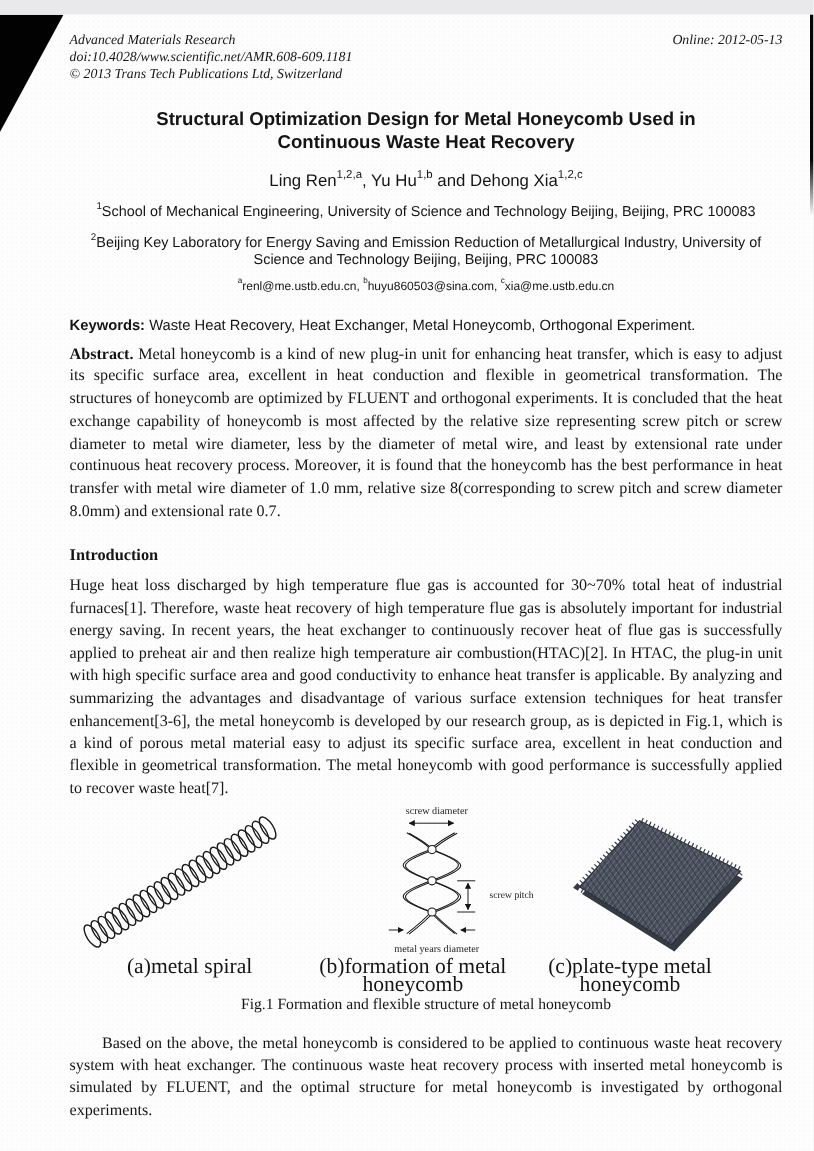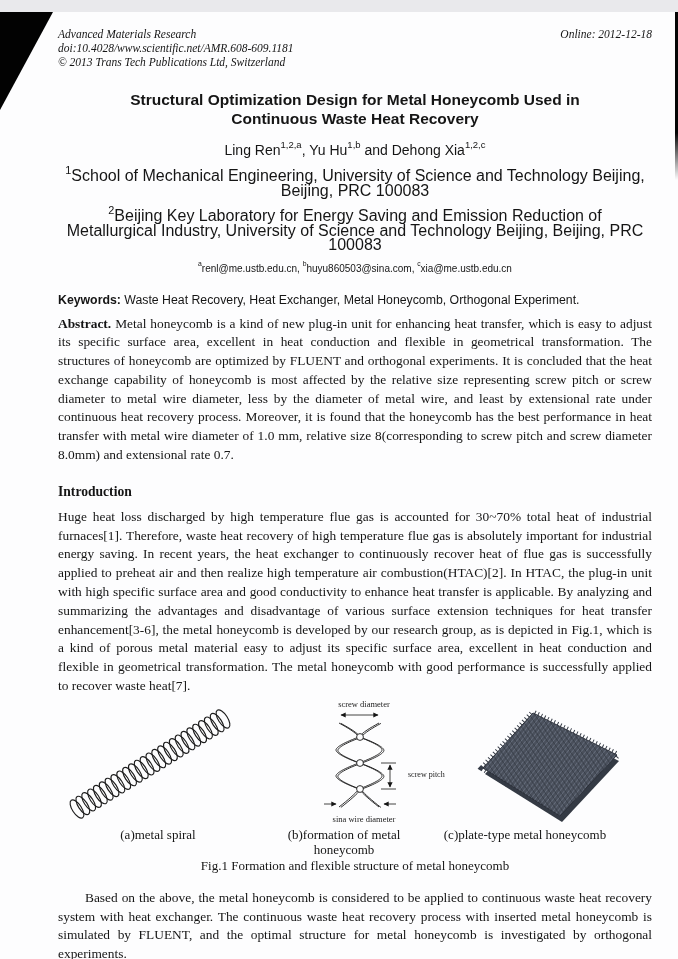--- a/index.html
+++ b/index.html
@@ -29,21 +29,21 @@
   .title { margin-top:21px; text-align:center;
     font-family:"Liberation Sans","DejaVu Sans",sans-serif;
     font-weight:bold; font-size:15.5px; line-height:19px; padding:0 30px; }
 
   .authors { margin-top:14px; text-align:center;
     font-family:"Liberation Sans","DejaVu Sans",sans-serif; font-size:14px; }
   sup { font-size:68%; line-height:0; position:relative; top:-1px; }
 
   .affil { margin-top:11px; text-align:center;
     font-family:"Liberation Sans","DejaVu Sans",sans-serif;
-    font-size:16px; line-height:14.5px; padding:0 6px; }
+    font-size:12px; line-height:14.5px; padding:0 6px; }
   .emails { margin-top:10px; text-align:center;
     font-family:"Liberation Sans","DejaVu Sans",sans-serif; font-size:10px; }
 
   .keywords { margin-top:19px;
     font-family:"Liberation Sans","DejaVu Sans",sans-serif; font-size:12.3px; }
 
   .body-par { margin-top:8px; font-size:13.4px; line-height:18.8px; text-align:justify; }
   .sec-head { margin-top:19px; font-size:13.6px; font-weight:bold; }
   .closing { margin-top:15px; text-indent:27px; }
 
@@ -52,41 +52,41 @@
     height:124px; padding:0 2px; }
   .fig-a { width:200px; height:122px; position:relative; }
   .fig-b { width:160px; height:124px; position:relative; }
   .fig-c { width:182px; height:122px; position:relative; }
   .fig-label { position:absolute; font-size:8.5px; line-height:9px; color:#222;
     font-family:"Liberation Serif","DejaVu Serif",serif; white-space:nowrap; }
   .lbl-sd { top:-1px; left:50%; transform:translateX(-50%); }
   .lbl-sp { top:69px; left:124px; font-size:8px; }
   .lbl-wd { bottom:1px; left:50%; transform:translateX(-50%); }
 
-  .cap-row { display:flex; font-size:13px; line-height:15px; margin-top:2px; }
+  .cap-row { display:flex; font-size:18px; line-height:15px; margin-top:2px; }
   .cap-row .cap { text-align:center; }
   .cap-a { width:200px; } .cap-b { width:172px; } .cap-c { width:190px; }
   .fig-main-cap { text-align:center; font-size:13px; margin-top:1px; }
 
   svg { display:block; }
 </style>
 </head>
 <body>
 
 <div class="page">
   <div class="corner-artifact"></div>
   <div class="edge-artifact"></div>
 
   <div class="hdr">
     <div class="col">
       <div>Advanced Materials Research</div>
       <div>doi:10.4028/www.scientific.net/AMR.608-609.1181</div>
       <div>© 2013 Trans Tech Publications Ltd, Switzerland</div>
     </div>
-    <div class="col">Online: 2012-12-18</div>
+    <div class="col">Online: 2012-05-13</div>
   </div>
 
   <h1 class="title">Structural Optimization Design for Metal Honeycomb Used in Continuous Waste Heat Recovery</h1>
 
   <div class="authors"><span>Ling Ren</span><sup>1,2,a</sup><span>, </span><span>Yu Hu</span><sup>1,b</sup><span> and </span><span>Dehong Xia</span><sup>1,2,c</sup></div>
 
   <div class="affil"><sup>1</sup><span>School of Mechanical Engineering, University of Science and Technology Beijing, Beijing, PRC 100083</span></div>
   <div class="affil"><sup>2</sup><span>Beijing Key Laboratory for Energy Saving and Emission Reduction of Metallurgical Industry, University of Science and Technology Beijing, Beijing, PRC 100083</span></div>
 
   <div class="emails"><sup>a</sup><span>renl@me.ustb.edu.cn, </span><sup>b</sup><span>huyu860503@sina.com, </span><sup>c</sup><span>xia@me.ustb.edu.cn</span></div>
@@ -174,21 +174,21 @@
 
           <line x1="97" y1="62" x2="112" y2="62" stroke="#151515" stroke-width="0.8"></line>
           <line x1="97" y1="88" x2="112" y2="88" stroke="#151515" stroke-width="0.8"></line>
           <line x1="106" y1="64" x2="106" y2="86" stroke="#151515" stroke-width="0.8" marker-start="url(#ah)" marker-end="url(#ah)"></line>
 
           <line x1="40" y1="103" x2="52" y2="103" stroke="#151515" stroke-width="0.8" marker-end="url(#ah)"></line>
           <line x1="112" y1="103" x2="100" y2="103" stroke="#151515" stroke-width="0.8" marker-end="url(#ah)"></line>
         </svg>
         <span class="fig-label lbl-sd">screw diameter</span>
         <span class="fig-label lbl-sp">screw pitch</span>
-        <span class="fig-label lbl-wd">sina wire diameter</span>
+        <span class="fig-label lbl-wd">metal years diameter</span>
       </div>
 
       <div class="fig-c">
         <svg width="182" height="122" viewBox="0 0 182 122">
           <defs>
             <pattern id="hatch1" width="3.6" height="3.6" patternUnits="userSpaceOnUse" patternTransform="rotate(38)">
               <line x1="0" y1="0" x2="0" y2="3.6" stroke="#7b8494" stroke-width="1"></line>
             </pattern>
             <pattern id="hatch2" width="4.4" height="4.4" patternUnits="userSpaceOnUse" patternTransform="rotate(-34)">
               <line x1="0" y1="0" x2="0" y2="4.4" stroke="#2c313a" stroke-width="1.2"></line>

